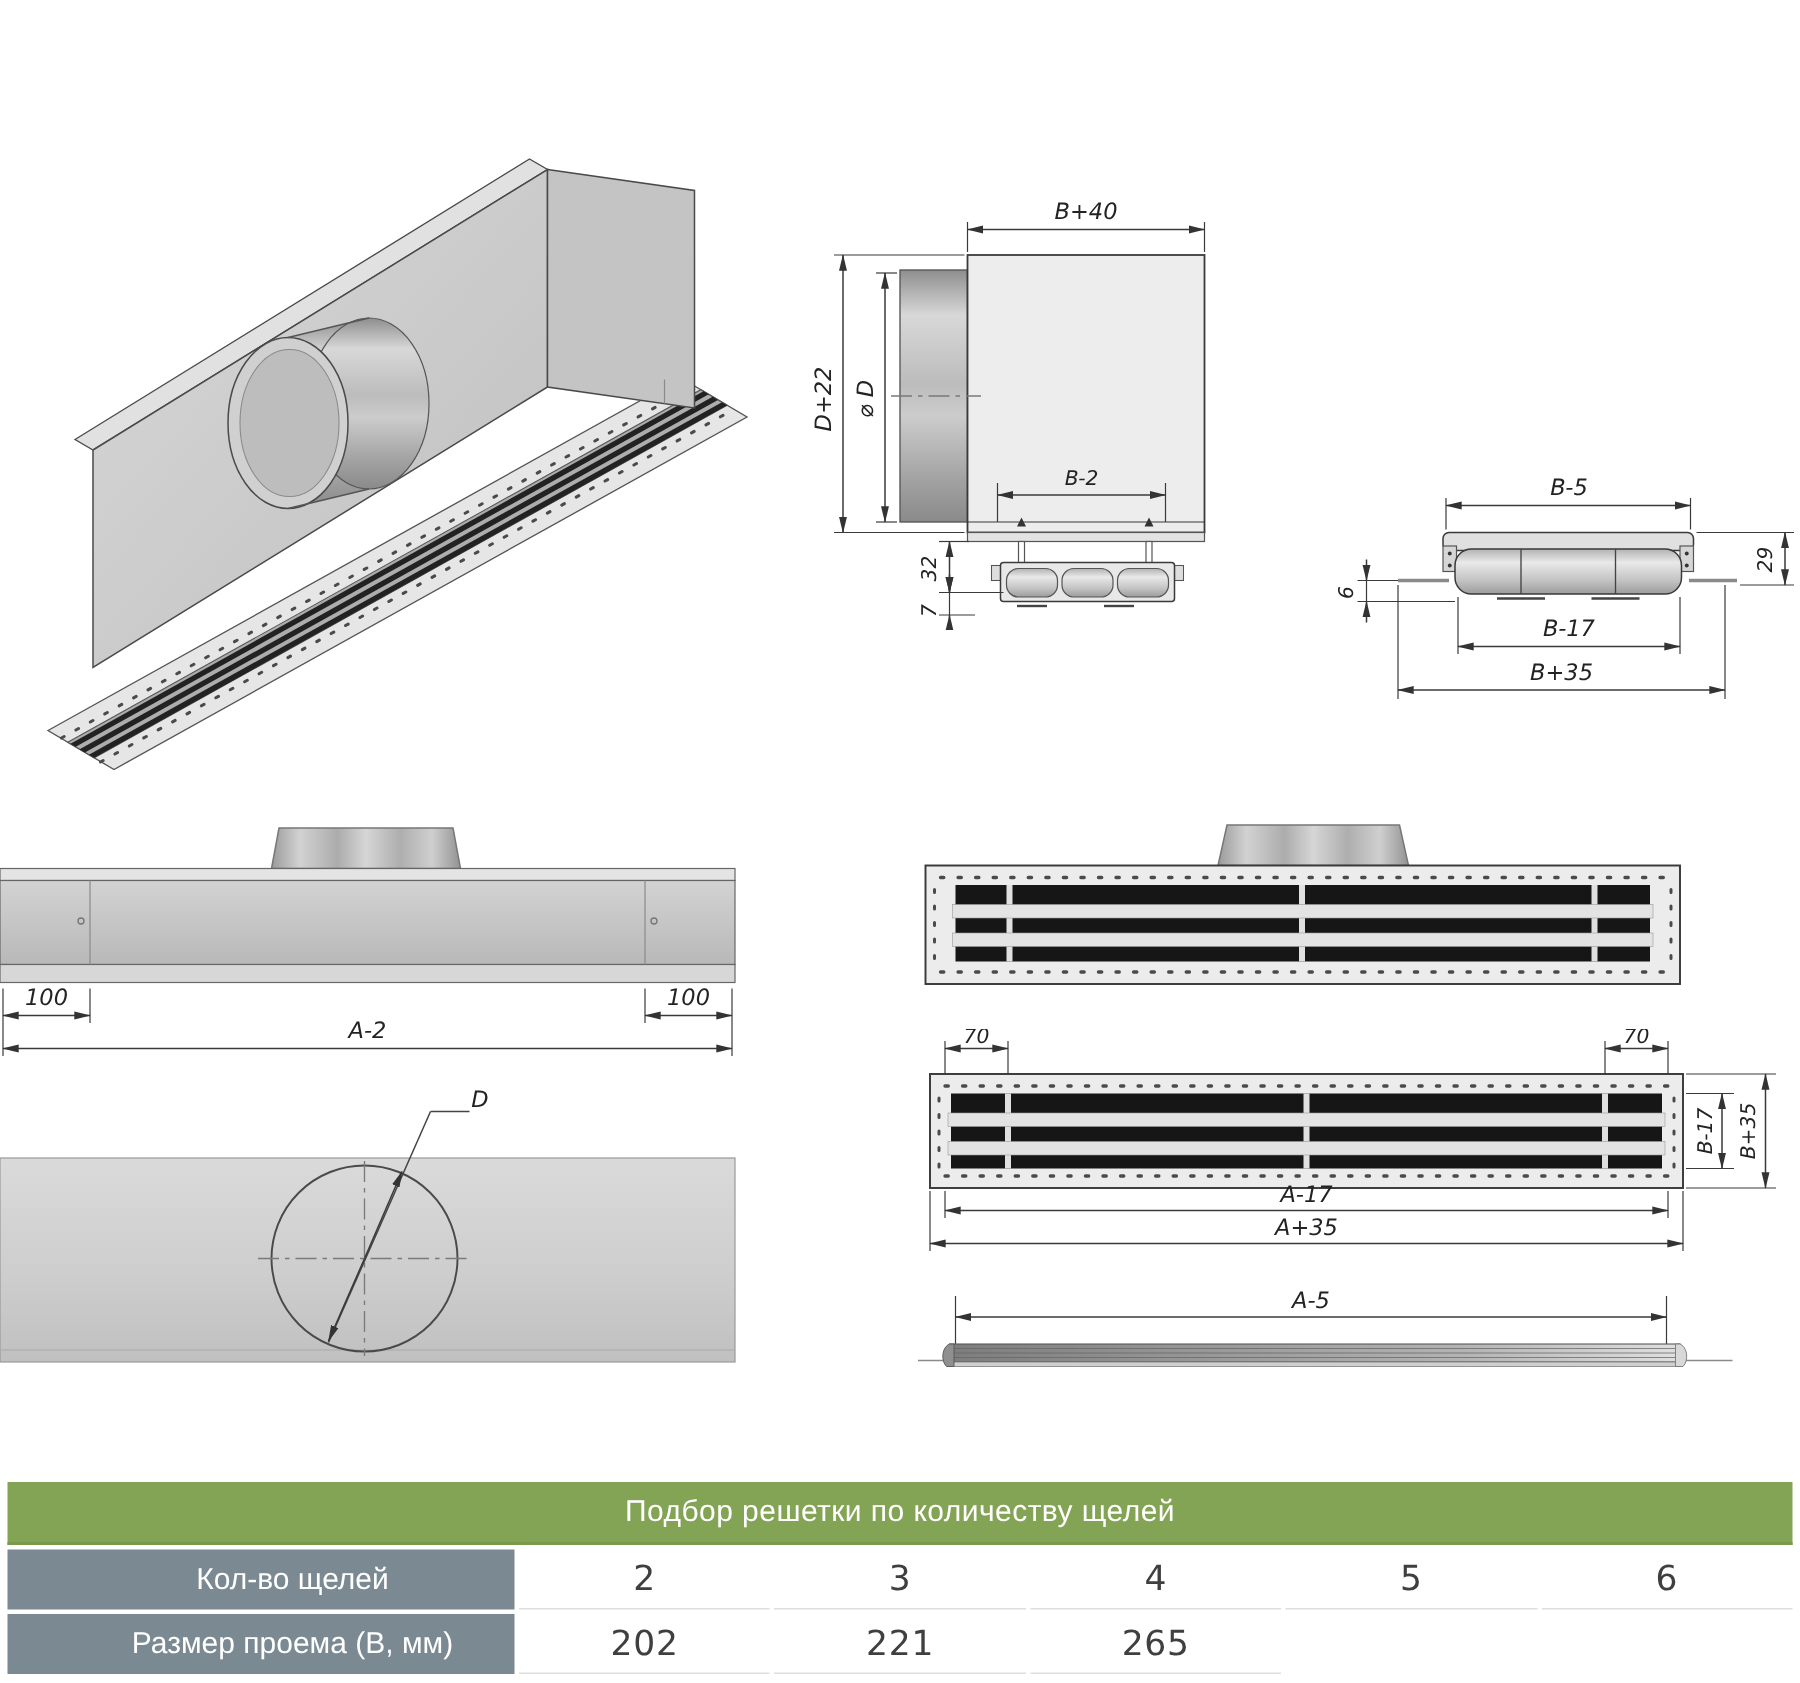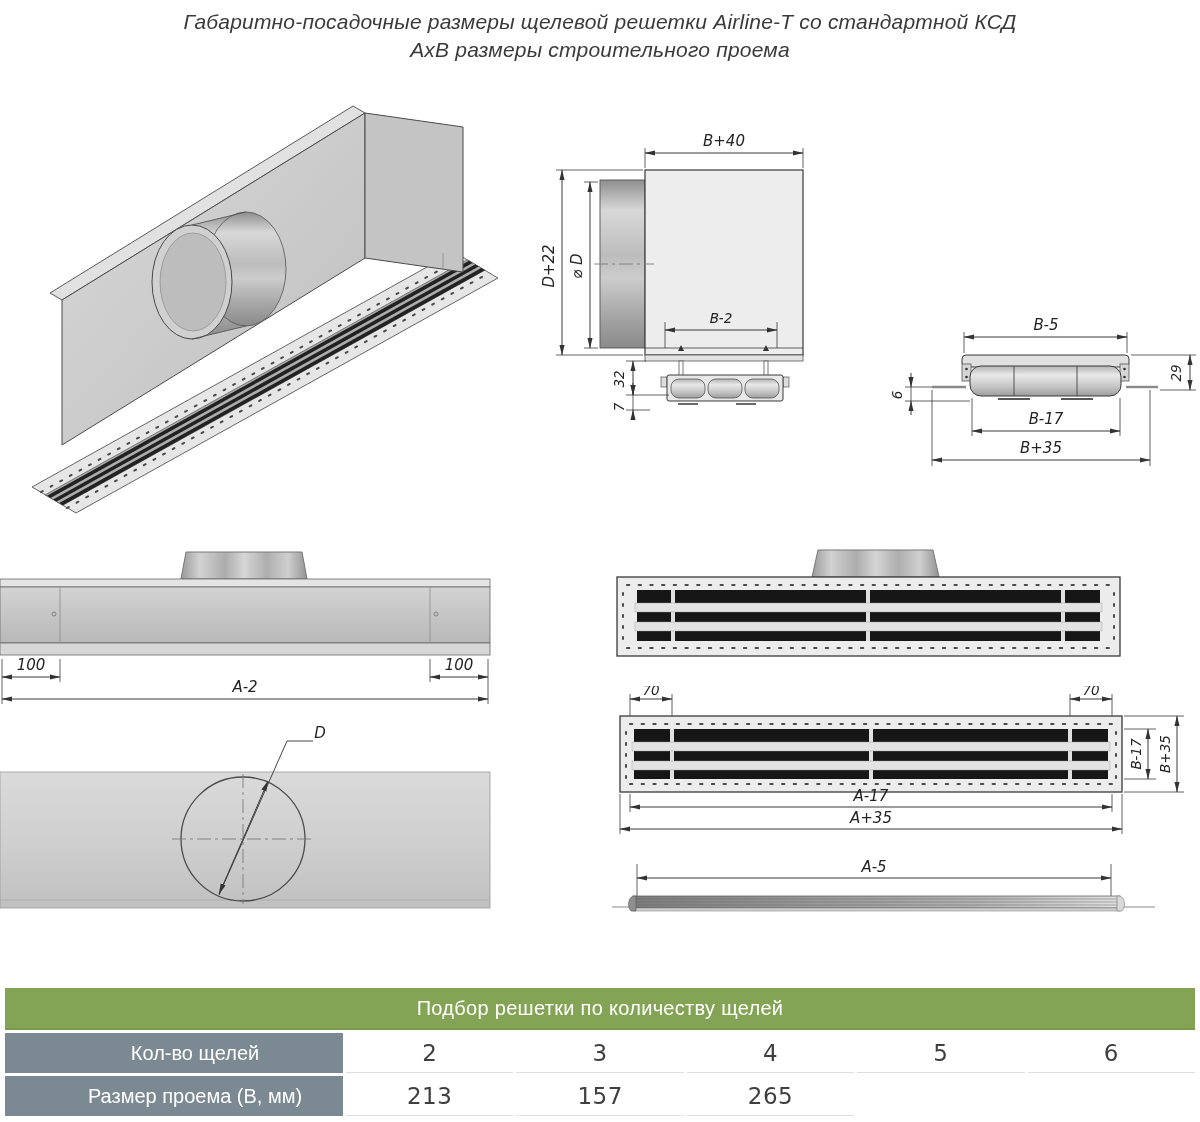--- a/index.html
+++ b/index.html
@@ -87,24 +87,20 @@
           <stop offset="1" stop-color="#9c9c9c"></stop>
       </linearGradient>
       <linearGradient id="gProfileH" x1="0" y1="0" x2="1" y2="0">
         <stop offset="0" stop-color="#7d7d7d"></stop>
           <stop offset="0.7" stop-color="#b3b3b3"></stop>
           <stop offset="1" stop-color="#e0e0e0"></stop>
       </linearGradient>
     </defs>
   </svg>
 
-  <div class="title">
-    <div>Габаритно-посадочные размеры щелевой решетки Airline-T со стандартной КСД</div>
-    <div>АхВ размеры строительного проема</div>
-  </div>
 
   <svg class="drw" style="left:22px;top:85px" width="505" height="430" viewBox="0 0 505 430">
 
     <g>
       <polygon points="10,402 432,167 476,193 54,428" fill="#e6e6e6" stroke="#555" stroke-width="0.9"></polygon>
       <line x1="19" y1="407" x2="441" y2="172" class="perf-v"></line>
       <line x1="45" y1="423" x2="467" y2="188" class="perf-v"></line>
       <polygon points="23.2,409.8 445.2,174.8 462.8,185.2 40.8,420.2" fill="#adadad" stroke="#555" stroke-width="0.7"></polygon>
       <polygon points="25,410.8 447,175.8 450.5,177.9 28.5,412.9" fill="#222222"></polygon>
       <polygon points="31.1,414.5 453.1,179.5 456.6,181.6 34.6,416.6" fill="#222222"></polygon>
@@ -345,19 +341,19 @@
     <div class="tbl-row">
       <div class="tbl-label">Кол-во щелей</div>
       <div class="tbl-val">2</div>
       <div class="tbl-val">3</div>
       <div class="tbl-val">4</div>
       <div class="tbl-val">5</div>
       <div class="tbl-val">6</div>
     </div>
     <div class="tbl-row">
       <div class="tbl-label">Размер проема (В, мм)</div>
-      <div class="tbl-val">213</div>
-      <div class="tbl-val">157</div>
+      <div class="tbl-val">202</div>
+      <div class="tbl-val">221</div>
       <div class="tbl-val">265</div>
     </div>
   </div>
 
 </div>
 
 </body></html>

